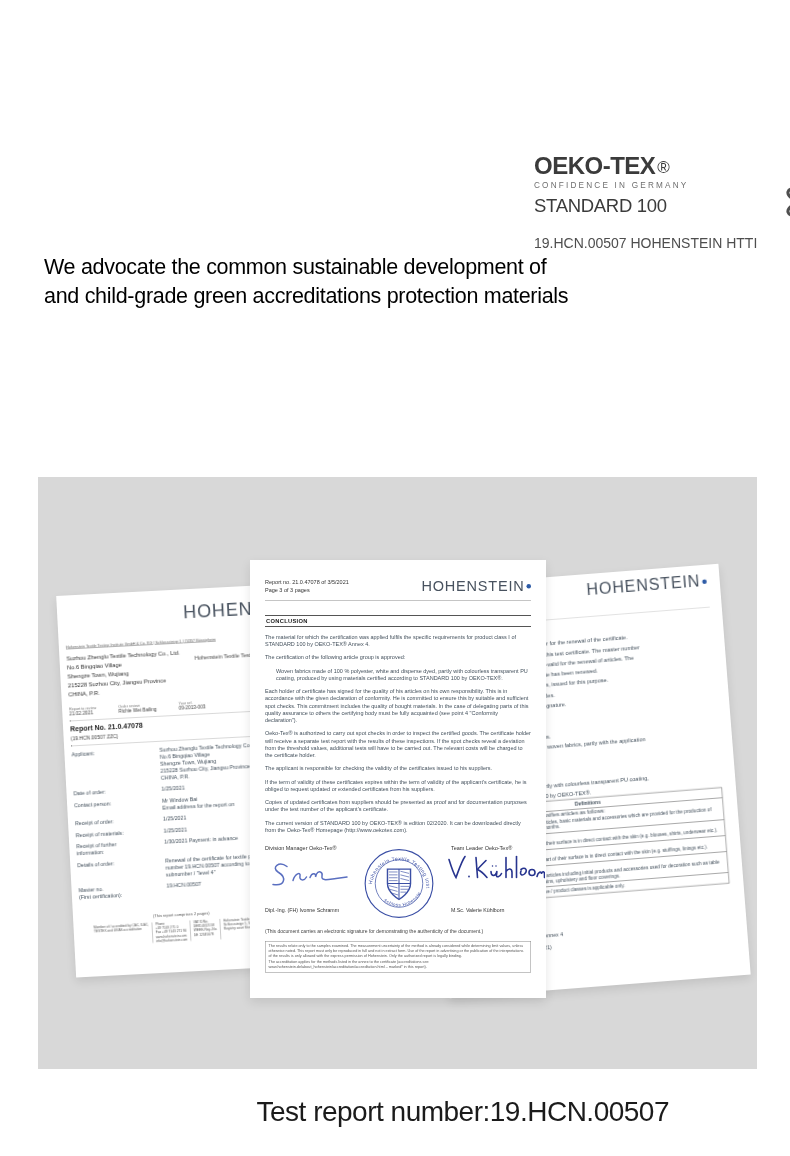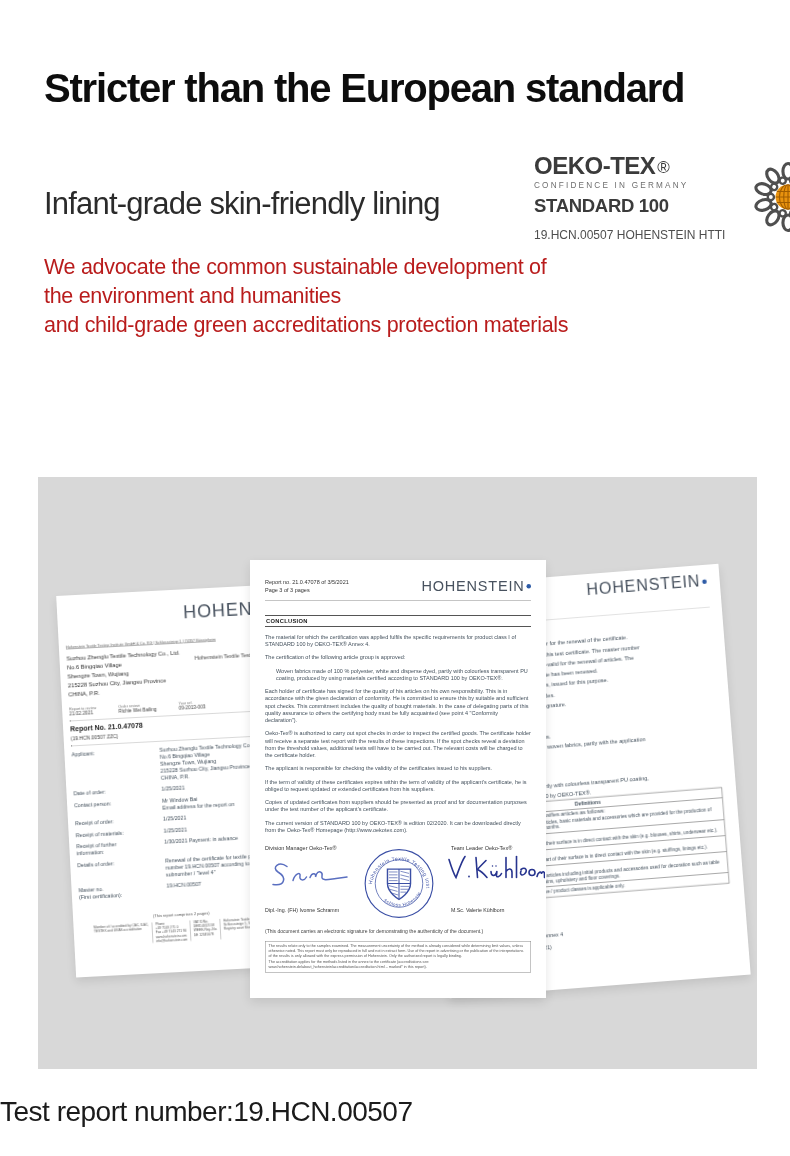--- a/index.html
+++ b/index.html
@@ -11,26 +11,26 @@
          font-weight:bold;color:#0d0d0d;letter-spacing:-1.2px;}
   .title span{display:block;}
   .subtitle{position:absolute;left:44px;top:186px;font-size:31px;color:#2b2b2b;
             letter-spacing:-0.8px;font-weight:400;}
 
   .oeko{position:absolute;left:534px;top:152px;display:flex;align-items:center;gap:24px;}
   .oeko-text{text-align:left;}
   .oeko-brand{font-size:24px;font-weight:bold;color:#3b3b3b;letter-spacing:-0.5px;white-space:nowrap;}
   .oeko-reg{font-size:17px;font-weight:400;vertical-align:1px;margin-left:2px;}
   .oeko-tagline{font-size:8.2px;letter-spacing:2.2px;color:#6e6e6e;margin-top:1px;white-space:nowrap;}
-  .oeko-standard{font-size:18.5px;font-weight:bold;color:#3b3b3b;margin-top:5px;letter-spacing:-0.3px;white-space:nowrap;}
-  .oeko-certline{font-size:12px;color:#4e4e4e;margin-top:11px;white-space:nowrap;}
+  .oeko-standard{font-size:18.5px;font-weight:normal;color:#3b3b3b;margin-top:5px;letter-spacing:-0.3px;white-space:nowrap;}
+  .oeko-certline{font-size:14px;color:#4e4e4e;margin-top:18px;white-space:nowrap;}
   .oeko-icon svg{width:78px;height:78px;display:block;}
 
   .intro{position:absolute;left:44px;top:253px;font-size:21.5px;line-height:28.8px;
-         color:#b91c1c;letter-spacing:-0.3px;}
+         color:#000000;letter-spacing:-0.3px;}
 
   
   .panel{position:absolute;left:38px;top:477px;width:719px;height:592px;background:#d8d8d8;overflow:hidden;}
   .paper{position:absolute;background:#ffffff;box-shadow:0 4px 10px rgba(0,0,0,0.10);overflow:hidden;}
   .paper-left{left:28px;top:112px;width:258px;height:382px;transform:rotate(-3deg);z-index:1;}
   .paper-right{left:395px;top:98px;width:302px;height:412px;transform:rotate(-4.5deg);z-index:1;}
   .paper-center{left:212px;top:83px;width:296px;height:438px;z-index:2;}
 
   .scalewrap{transform:scale(0.5);transform-origin:0 0;position:relative;box-sizing:border-box;}
   .paper-center .scalewrap{width:592px;height:876px;padding:36px 30px 0 30px;}
@@ -91,33 +91,31 @@
   .rc-gap{height:10px;}
   .rc-table{position:absolute;left:36px;top:446px;width:540px;border:1.5px solid #555;
             font-size:9.5px;color:#43505c;box-sizing:border-box;}
   .rc-tbl-title{text-align:center;font-weight:bold;padding:4px 0;border-bottom:1.5px solid #555;font-size:10px;}
   .rc-tbl-row{padding:4px 8px;border-bottom:1.5px solid #555;line-height:11.5px;}
   .rc-tbl-row:last-child{border-bottom:none;}
   .rc-tbl-row b{display:block;font-size:9.5px;}
   .rc-annex{position:absolute;left:36px;top:708px;font-size:10.5px;color:#43505c;}
   .rc-report{position:absolute;left:36px;top:732px;font-size:10.5px;color:#43505c;}
 
-  .caption{position:absolute;left:0;top:1096px;width:669px;text-align:left;
+  .caption{position:absolute;left:0;top:1096px;width:669px;text-align:right;
            font-size:28px;color:#1b1b1b;letter-spacing:-0.5px;}
 </style>
 </head>
 <body>
 
 <div class="page">
 
   <h1 class="title">
-    <span>Stricter than the European standard</span>
   </h1>
 
-  <div class="subtitle">Infant-grade skin-friendly lining</div>
 
   <div class="oeko">
     <div class="oeko-text">
       <div class="oeko-brand">
         <span>OEKO-TEX</span><span class="oeko-reg">®</span>
       </div>
       <div class="oeko-tagline">CONFIDENCE IN GERMANY</div>
       <div class="oeko-standard">STANDARD 100</div>
       <div class="oeko-certline">19.HCN.00507 HOHENSTEIN HTTI</div>
     </div>
@@ -198,21 +196,20 @@
           <ellipse cx="50" cy="50" rx="5.5" ry="16"></ellipse>
           <ellipse cx="50" cy="50" rx="11" ry="16"></ellipse>
           <line x1="50" y1="34" x2="50" y2="66"></line>
         </g>
       </svg>
     </div>
   </div>
 
   <div class="intro">
     <div>We advocate the common sustainable development of</div>
-    <div>the environment and humanities</div>
     <div>and child-grade green accreditations protection materials</div>
   </div>
 
   <div class="panel">
 
     <div class="paper paper-left">
       <div class="scalewrap">
         <div class="lc-brand">HOHENSTEIN</div>
         <div class="lc-sender">Hohenstein Textile Testing Institute GmbH &amp; Co. KG | Schlosssteige 1 | 74357 Bönnigheim</div>
         <div class="lc-address">

